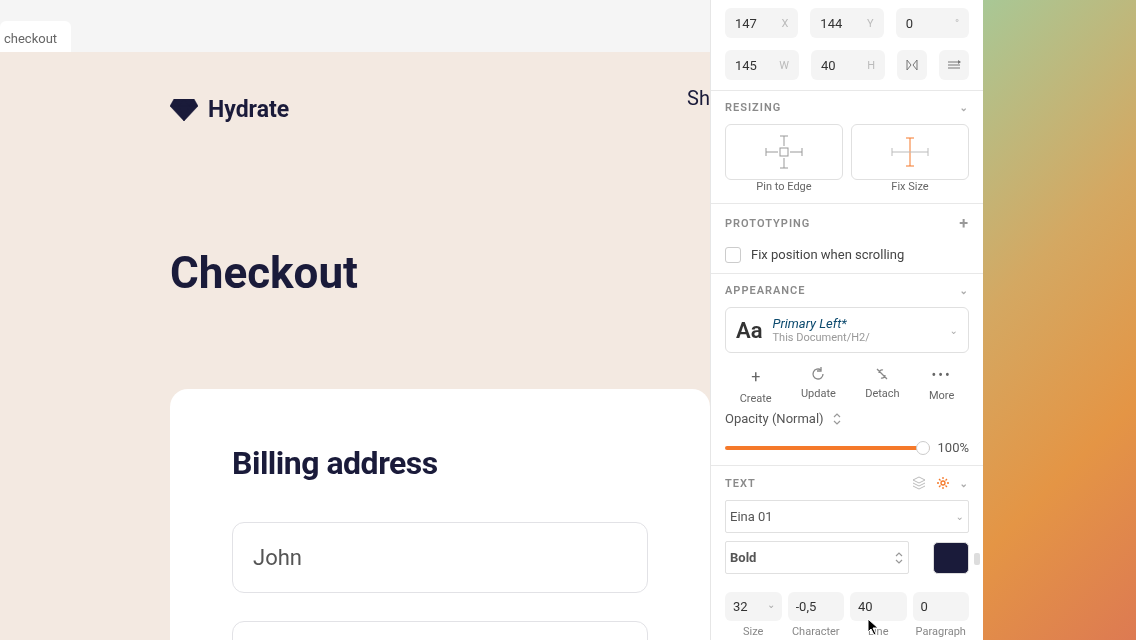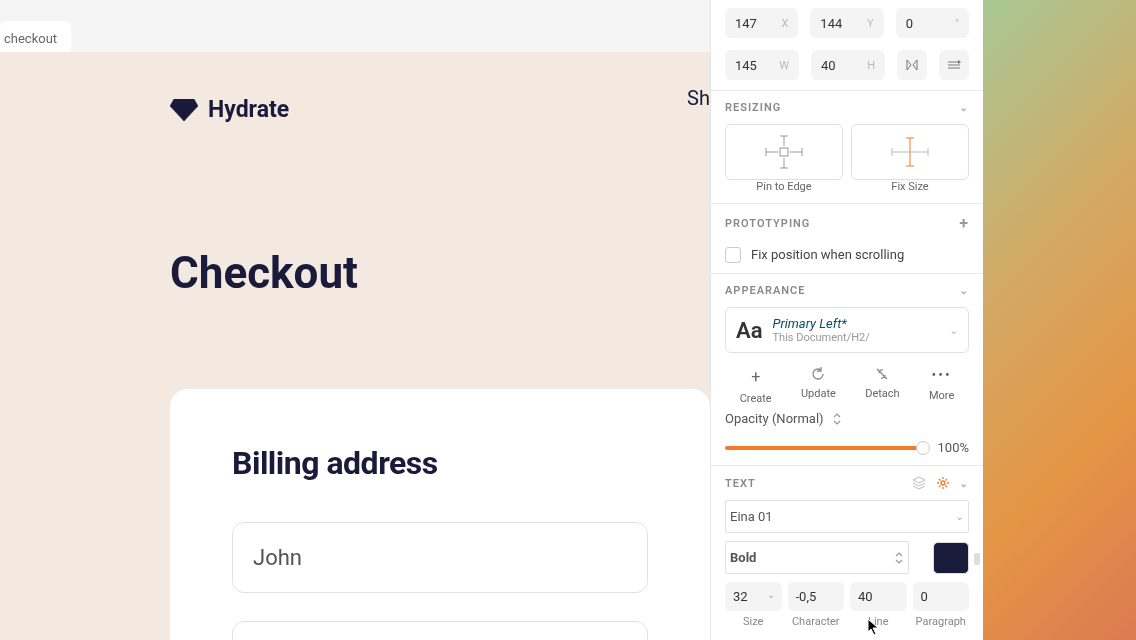--- a/index.html
+++ b/index.html
@@ -235,21 +235,21 @@
             <circle cx="7" cy="7" r="2" fill="none" stroke="#f5792a" stroke-width="1.3"></circle>
             <path d="M7 1 L7 3 M7 11 L7 13 M1 7 L3 7 M11 7 L13 7 M3 3 L4.5 4.5 M9.5 9.5 L11 11 M3 11 L4.5 9.5 M9.5 4.5 L11 3" stroke="#f5792a" stroke-width="1.3"></path>
           </svg>
         <span class="chev">⌄</span>
       </div>
     </div>
     <div class="select-row">
       <span>Eina 01</span>
       <span class="chev">⌄</span>
     </div>
-    <div style="display:flex;gap:24px;margin-bottom:8px">
+    <div style="display:flex;gap:24px;margin-bottom:18px">
       <div class="select-row" style="flex:1;margin-bottom:0">
         <span style="font-weight:700">Bold</span>
         <svg width="10" height="14" viewBox="0 0 10 14">
             <path d="M2 5 L5 2 L8 5 M2 9 L5 12 L8 9" fill="none" stroke="#999" stroke-width="1.2"></path>
           </svg>
       </div>
       <div style="display:flex;align-items:center;gap:4px">
         <div class="color-swatch"></div>
       </div>
     </div>

